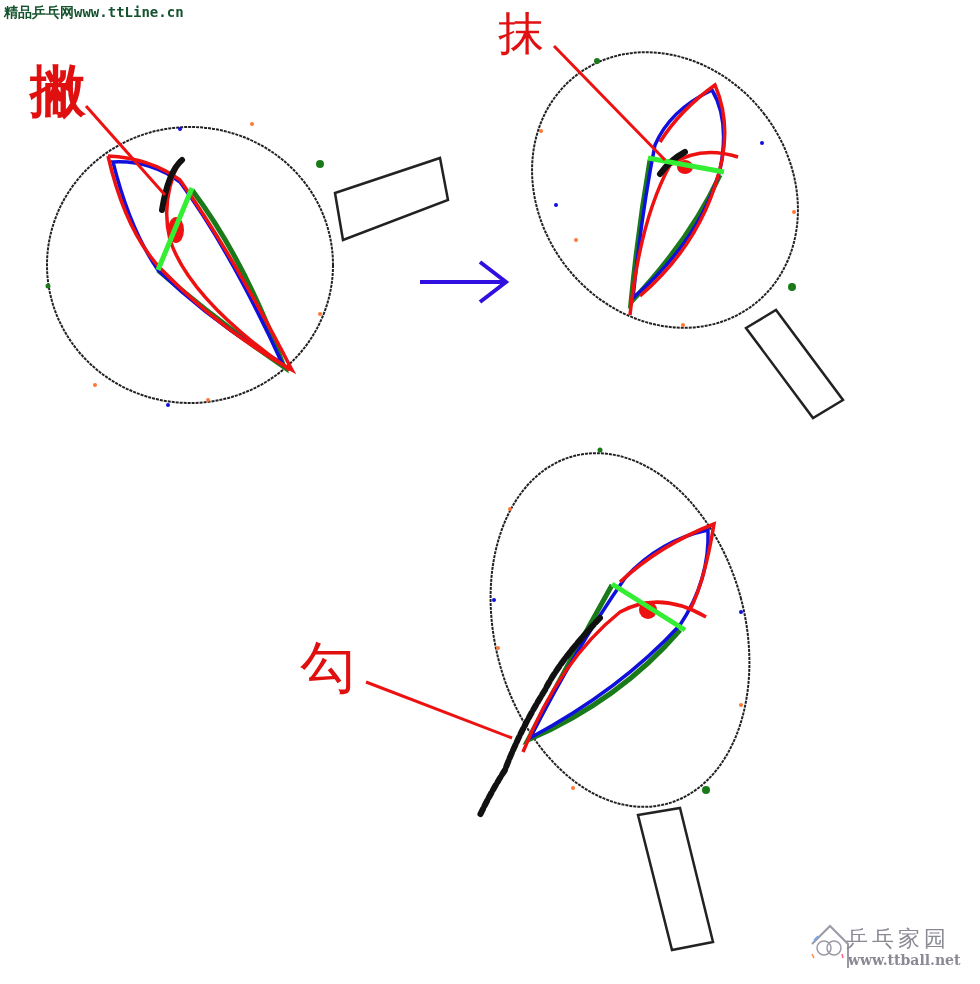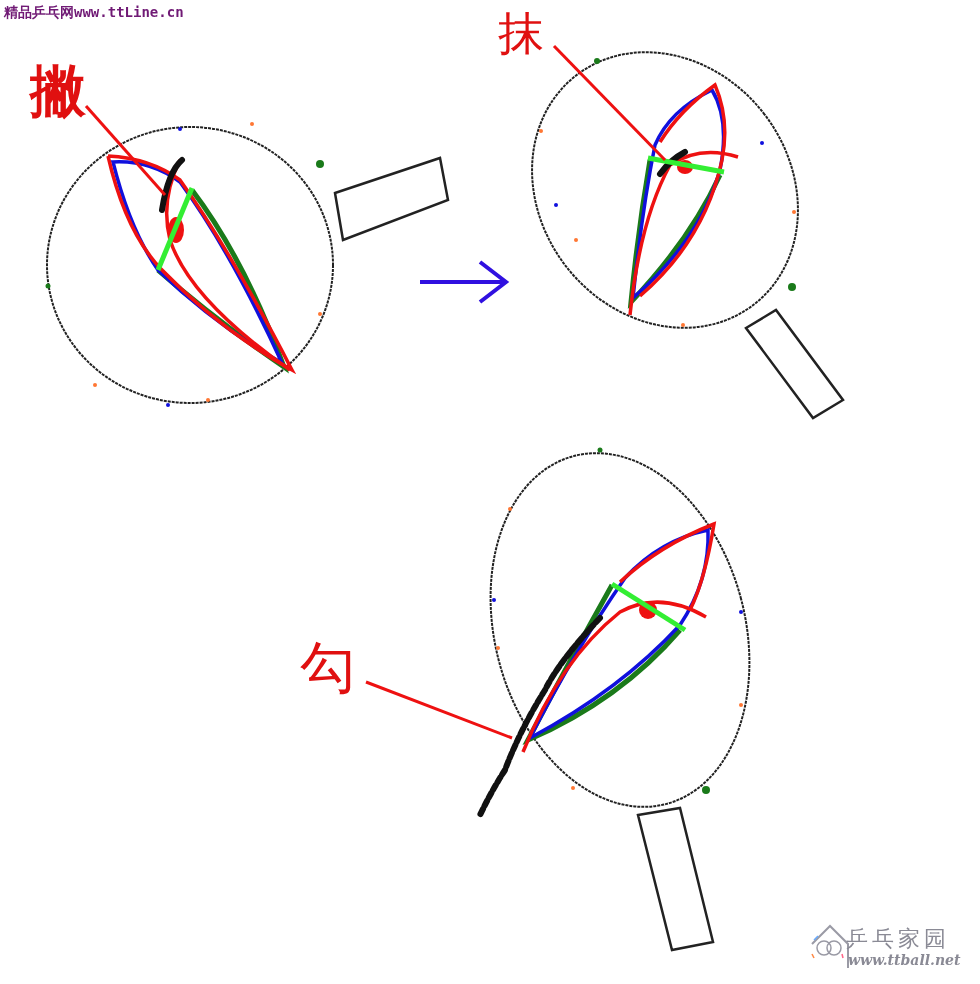--- a/index.html
+++ b/index.html
@@ -1,36 +1,36 @@
 <!DOCTYPE html>
 <html><head>
 <meta charset="utf-8">
 <style>
   html, body { margin: 0; padding: 0; background: #ffffff; }
   body { width: 980px; height: 984px; position: relative; overflow: hidden; font-family: "DejaVu Sans", sans-serif; }
   .watermark-top {
     position: absolute; left: 4px; top: 4px;
     font-family: "DejaVu Sans Mono", monospace; font-size: 14px; font-weight: bold;
-    color: #701a75; letter-spacing: 0px; white-space: nowrap;
+    color: #14532d; letter-spacing: 0px; white-space: nowrap;
   }
   .watermark-top .cn { font-family: "DejaVu Sans", sans-serif; }
   .label {
     position: absolute; color: #e01010; font-family: "DejaVu Serif", serif;
     font-weight: bold; line-height: 1;
   }
   .label-pie { left: 30px; top: 62px; font-size: 56px; }
   .label-mo { left: 498px; top: 10px; font-size: 46px; font-weight: normal; }
   .label-gou { left: 300px; top: 640px; font-size: 56px; font-weight: normal; }
   svg.diagram { position: absolute; left: 0; top: 0; }
   .logo-bottom {
     position: absolute; right: 12px; bottom: 10px; width: 160px; height: 56px;
     color: #8a8a95;
   }
   .logo-bottom .logo-cn { position: absolute; left: 38px; top: 6px; font-size: 22px; letter-spacing: 4px; font-family: "DejaVu Serif", serif; color: #8a8a95; }
-  .logo-bottom .logo-url { position: absolute; left: 40px; top: 34px; font-size: 14px; font-style: italic; font-weight: bold; font-family: "DejaVu Serif", serif; color: #8a8a95; }
+  .logo-bottom .logo-url { position: absolute; left: 40px; top: 34px; font-size: 14px; font-weight: bold; font-family: "DejaVu Serif", serif; color: #8a8a95; }
   .logo-bottom svg { position: absolute; left: 0; top: 0; }
 </style>
 </head>
 <body>
 
 <div class="watermark-top">
   <span class="cn">精品乒乓网</span><span>www.ttLine.cn</span>
 </div>
 
 <svg class="diagram" width="980" height="984" viewBox="0 0 980 984" xmlns="http://www.w3.org/2000/svg">

